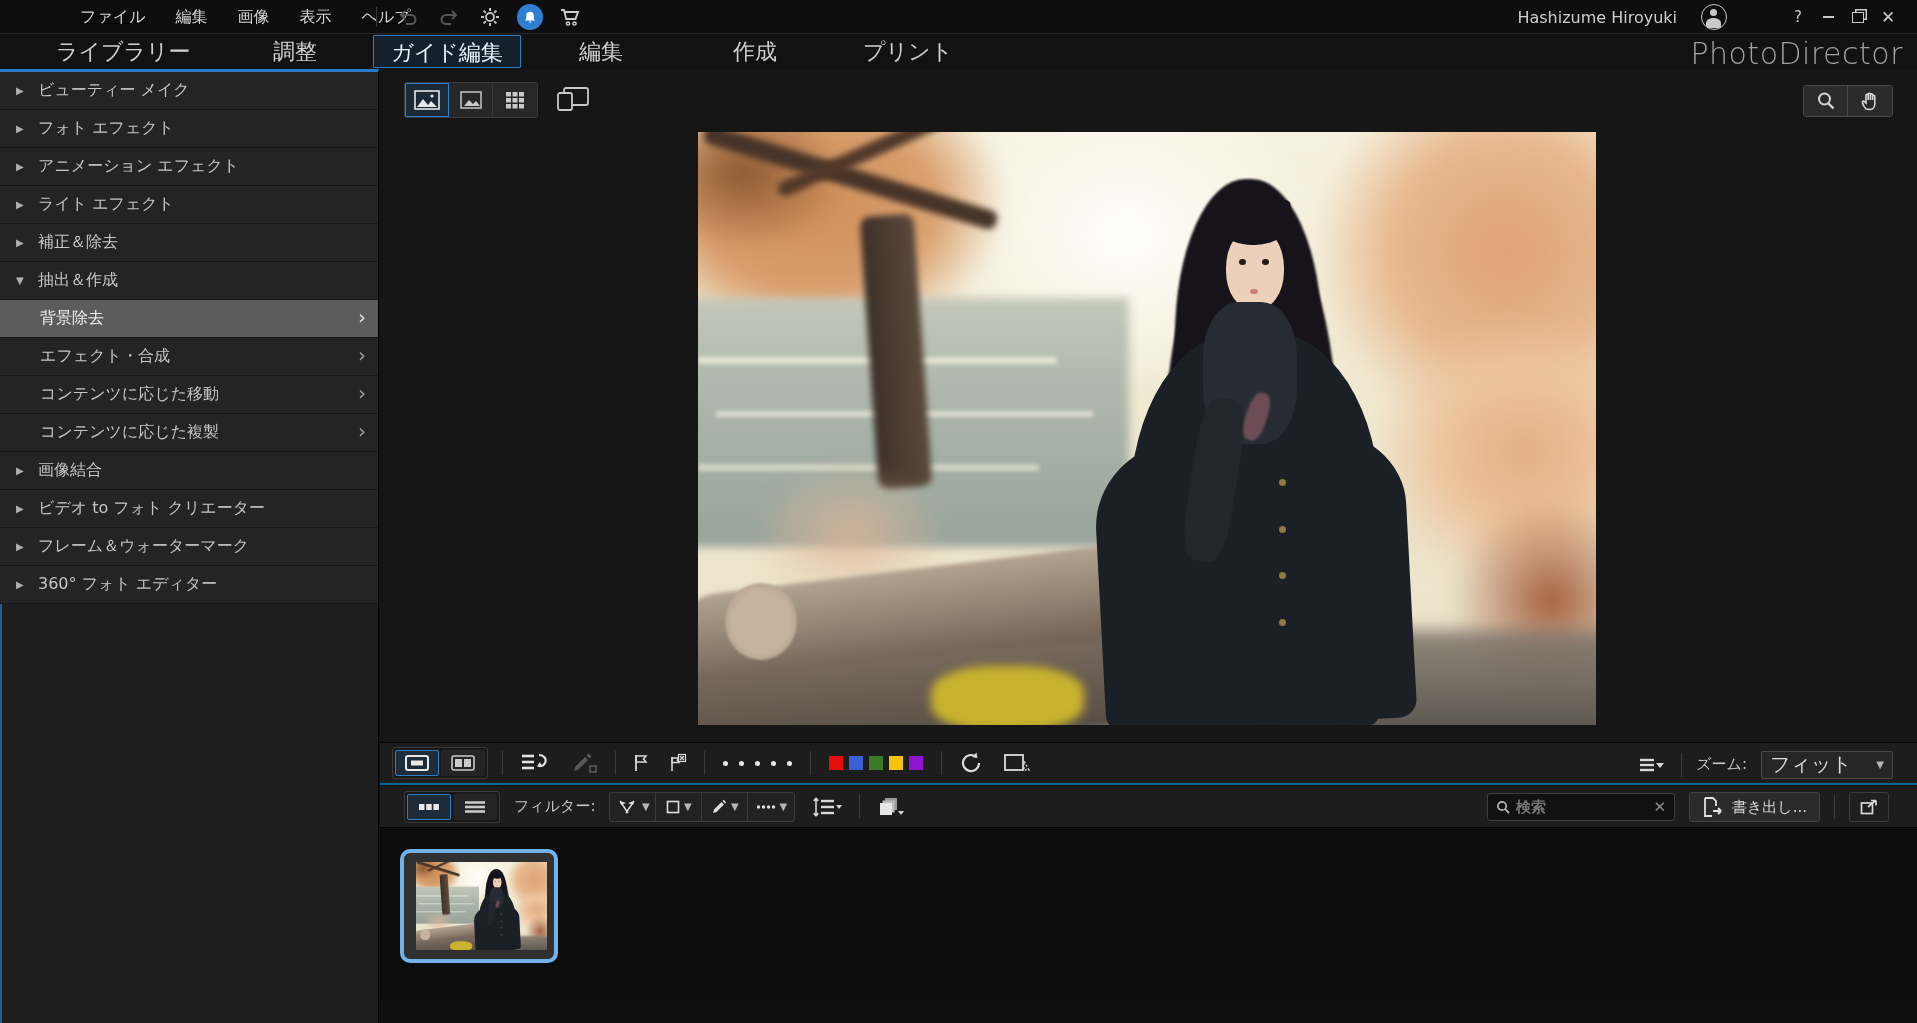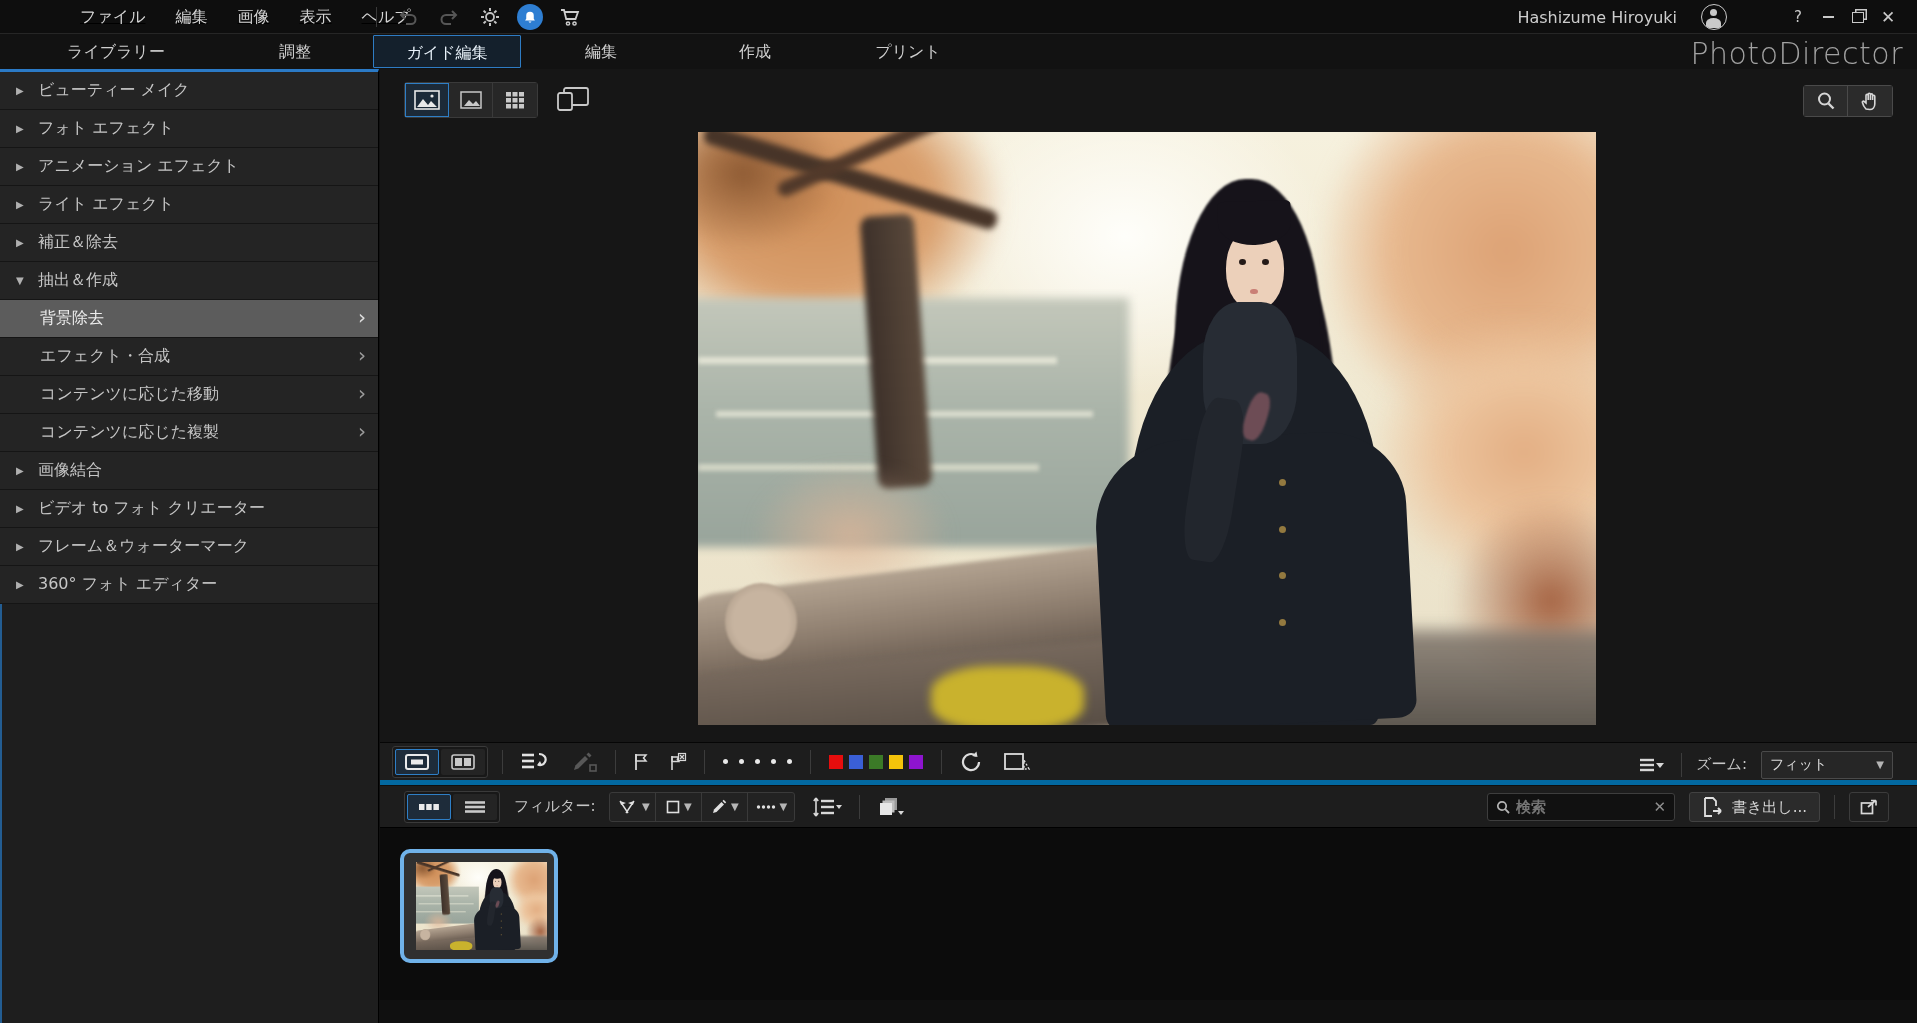--- a/index.html
+++ b/index.html
@@ -22,21 +22,21 @@
   .avatar::before { content:""; position:absolute; left:8px; top:4px; width:7px; height:7px; border-radius:50%; background:#c9c9c9; }
   .avatar::after  { content:""; position:absolute; left:4px; top:13px; width:15px; height:10px; border-radius:50% 50% 0 0; background:#c9c9c9; }
   .wc { width:30px; height:26px; display:flex; align-items:center; justify-content:center; color:#c9c9c9; font-size:15px; }
   .wc-min::before { content:""; width:11px; height:2px; background:#c9c9c9; }
   .wc-max::before { content:""; width:10px; height:9px; border:1.5px solid #c9c9c9; box-shadow:3px -3px 0 -1.5px #0e0e0e, 3px -3px 0 0 #c9c9c9; }
   .wc-close { font-size:17px; }
 
   
   .tabbar { position:absolute; left:0; top:34px; width:100%; height:35px; background:#121212; z-index:10; }
   .tab { position:absolute; top:1px; height:33px; width:120px; line-height:33px; text-align:center;
-    font-size:16px; color:#cfcfcf; cursor:default; white-space:nowrap; }
+    font-size:22px; color:#cfcfcf; cursor:default; white-space:nowrap; }
   .tab.active { width:148px; border:1px solid #2e7cc4; background:#14202c; color:#e9f2fa; border-radius:1px; }
   .brand { position:absolute; right:14px; top:2px; font-size:30px; font-weight:300; color:#a2a2a2; letter-spacing:.5px; }
 
   
   .sidebar { position:absolute; left:0; top:69px; width:379px; height:954px; background:#1e1e1e;
     border-top:3px solid #2b7ac6; border-right:1px solid #000; }
   .sidebar::before { content:""; position:absolute; left:0; top:0; width:2px; height:100%; background:#235d92; }
   .srow { position:relative; height:38px; background:#242424; border-bottom:1px solid #151515;
     display:flex; align-items:center; cursor:default; }
   .srow .arrow { position:absolute; left:16px; font-size:10px; color:#b0b0b0; }
@@ -94,35 +94,35 @@
   .pp-scarf     { left:33%; top:22.5%; width:31%; height:26%; background:#272c34; border-radius:38%; }
   .pp-scarft    { left:29%; top:40%; width:15%; height:30%; background:#22262d; border-radius:32%; transform:rotate(9deg); }
   .pp-coat      { left:9%; top:28%; width:82%; height:72%; background:#1b1f26; border-radius:44% 44% 4% 4%; }
   .pp-coat2     { left:-1%; top:47%; width:102%; height:53%; background:#1b1f26; border-radius:30% 26% 6% 6%; transform:rotate(-3deg); }
   .pp-ribbon    { left:47%; top:39%; width:7%; height:9%; background:#6d4c55; border-radius:40%; transform:rotate(18deg); filter:blur(1px); }
   .pp-b1,.pp-b2,.pp-b3,.pp-b4 { width:7px; height:7px; background:#93793f; border-radius:50%; left:58%; }
   .pp-b1{top:55%;} .pp-b2{top:63.5%;} .pp-b3{top:72%;} .pp-b4{top:80.5%;}
 
   
   .toolbar2 { position:absolute; left:380px; top:742px; width:1537px; height:43px; background:#1d1d1d;
-    border-top:1px solid #060606; border-bottom:5px solid #0369a1; display:flex; align-items:center; padding-left:12px; gap:14px; }
+    border-top:1px solid #060606; border-bottom:2px solid #0369a1; display:flex; align-items:center; padding-left:12px; gap:14px; }
   .vgroup { display:flex; border:1px solid #3a3a3a; border-radius:3px; background:#181818; padding:2px; gap:2px; }
   .vbtn { width:44px; height:26px; display:flex; align-items:center; justify-content:center; background:#242424; border-radius:2px; }
   .vbtn.active { background:#1e2c3a; outline:1px solid #2e7fc7; outline-offset:-1px; }
   .tsep { width:1px; height:24px; background:#3c3c3c; }
   .tbicon { display:flex; align-items:center; justify-content:center; padding:0 3px; }
   .dots { display:flex; gap:11px; align-items:center; padding:0 4px; }
   .dot { width:5px; height:5px; border-radius:50%; background:#e8e8e8; }
   .swatches { display:flex; gap:6px; align-items:center; padding:0 4px; }
   .sw { width:14px; height:14px; }
   .t2-right { position:absolute; right:24px; top:0; height:43px; display:flex; align-items:center; gap:14px; }
   .zoom-label { font-size:15px; color:#c8c8c8; }
   .dropdown { width:132px; height:28px; background:#262626; border:1px solid #4a4a4a; border-radius:2px;
     display:flex; align-items:center; padding:0 8px; }
-  .dropdown .dval { font-size:14px; color:#dcdcdc; flex:1; }
+  .dropdown .dval { font-size:20px; color:#dcdcdc; flex:1; }
   .dd-caret { font-size:10px; color:#b5b5b5; }
 
   
   .filterbar { position:absolute; left:380px; top:786px; width:1537px; height:42px; background:#1d1d1d;
     border-bottom:1px solid #000; display:flex; align-items:center; padding-left:24px; gap:14px; }
   .flabel { font-size:15px; color:#c6c6c6; }
   .fgroup { display:flex; border:1px solid #3a3a3a; border-radius:3px; background:#222; height:30px; align-items:stretch; }
   .fseg { display:flex; align-items:center; justify-content:center; gap:4px; width:46px; border-right:1px solid #3a3a3a; }
   .fseg:last-child { border-right:none; }
   .fb-right { position:absolute; right:28px; top:0; height:42px; display:flex; align-items:center; gap:14px; }

